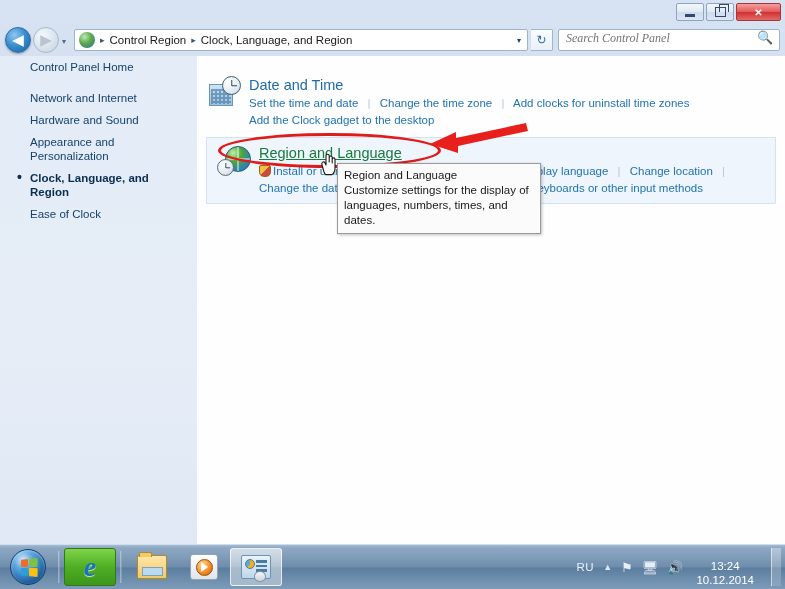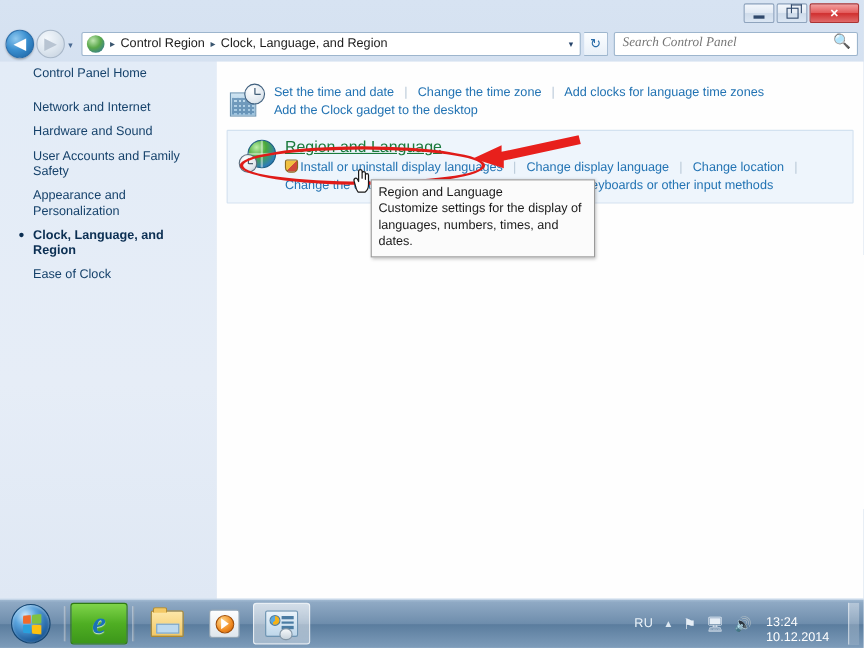--- a/index.html
+++ b/index.html
@@ -597,20 +597,21 @@
     color: #e9f1f8;
     font-size: 11.5px;
   }
   .tray-lang { letter-spacing: .5px; }
   .tray-up {
     font-size: 9px;
     color: #dde8f2;
   }
   .tray-ico { font-size: 13px; color: #e6eef6; line-height: 1; }
   #tray-clock {
+    text-align: center;
     line-height: 14px;
     font-size: 11.5px;
     color: #ffffff;
     padding: 0 4px;
     margin-top: 12px;
   }
   #show-desktop {
     width: 9px;
     height: 38px;
     margin-left: 4px;
@@ -664,39 +665,39 @@
       <span class="search-glyph">🔍</span>
     </div>
   </div>
 
   <div id="content">
 
     <div id="sidebar">
       <div class="side-item home">Control Panel Home</div>
       <div class="side-item">Network and Internet</div>
       <div class="side-item">Hardware and Sound</div>
-      <div class="side-item">User Accounts and Family Safety</div>
       <div class="side-item">Appearance and Personalization</div>
       <div class="side-item current">Clock, Language, and Region</div>
       <div class="side-item">Ease of Clock</div>
     </div>
 
     <div id="main">
 
       <div class="category">
         <div class="cat-icon">
           <div class="clock-cal"></div>
           <div class="clock-face"></div>
         </div>
+        <div class="cat-title">Date and Time</div>
         <div class="cat-links cat-row">
           <span class="lnk">Set the time and date</span>
           <span class="bar">|</span>
           <span class="lnk">Change the time zone</span>
           <span class="bar">|</span>
-          <span class="lnk">Add clocks for language time zones</span>
+          <span class="lnk">Add clocks for uninstall time zones</span>
         </div>
         <div class="cat-links cat-row">
           <span class="lnk">Add the Clock gadget to the desktop</span>
         </div>
       </div>
 
       <div class="category" id="region-category">
         <div class="cat-icon">
           <div class="globe"></div>
           <div class="globe-clock"></div>

